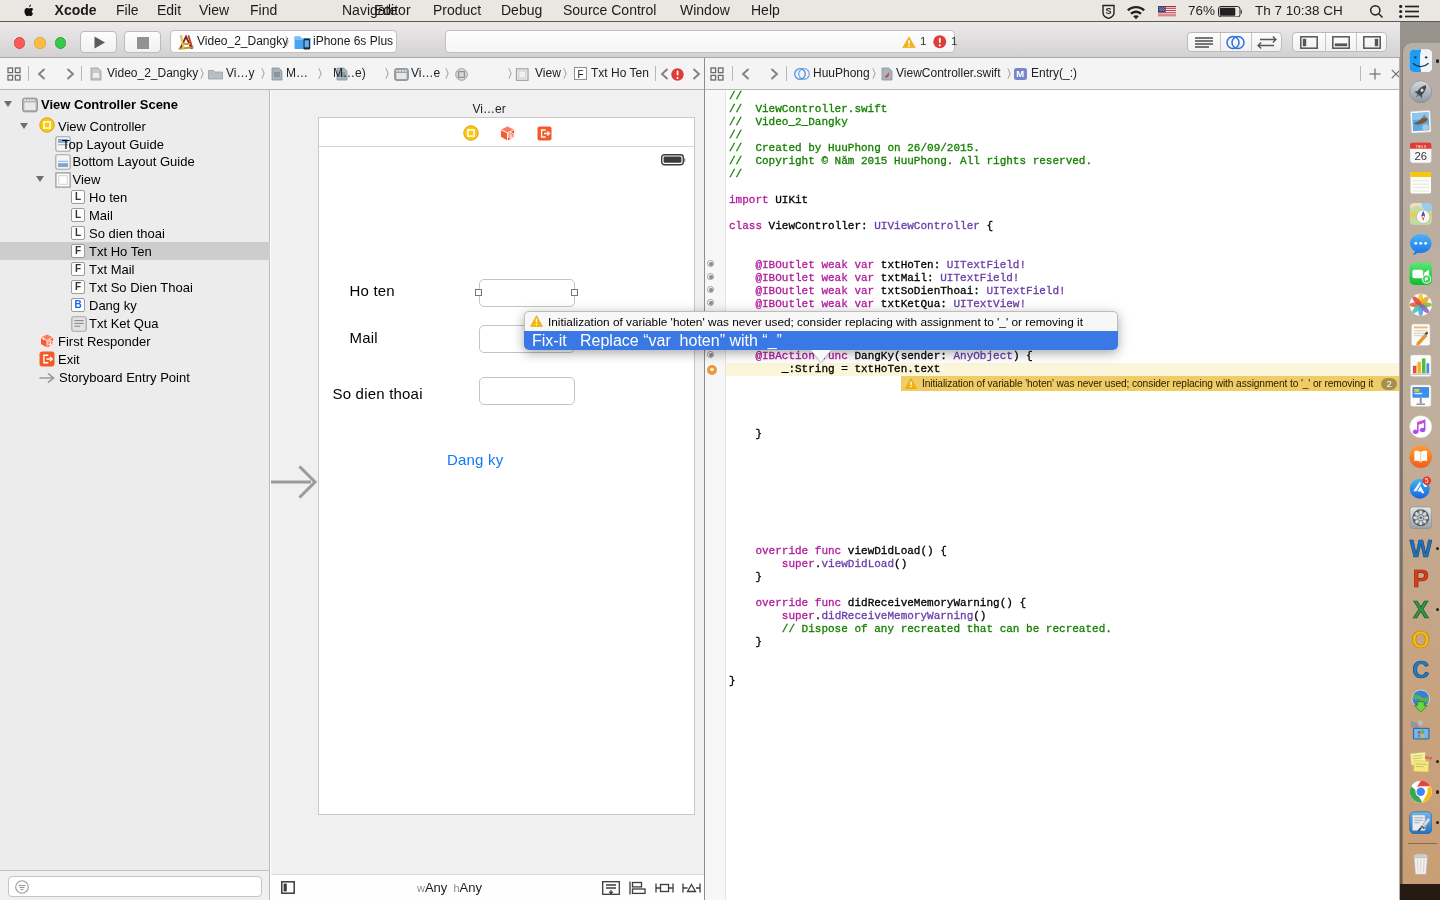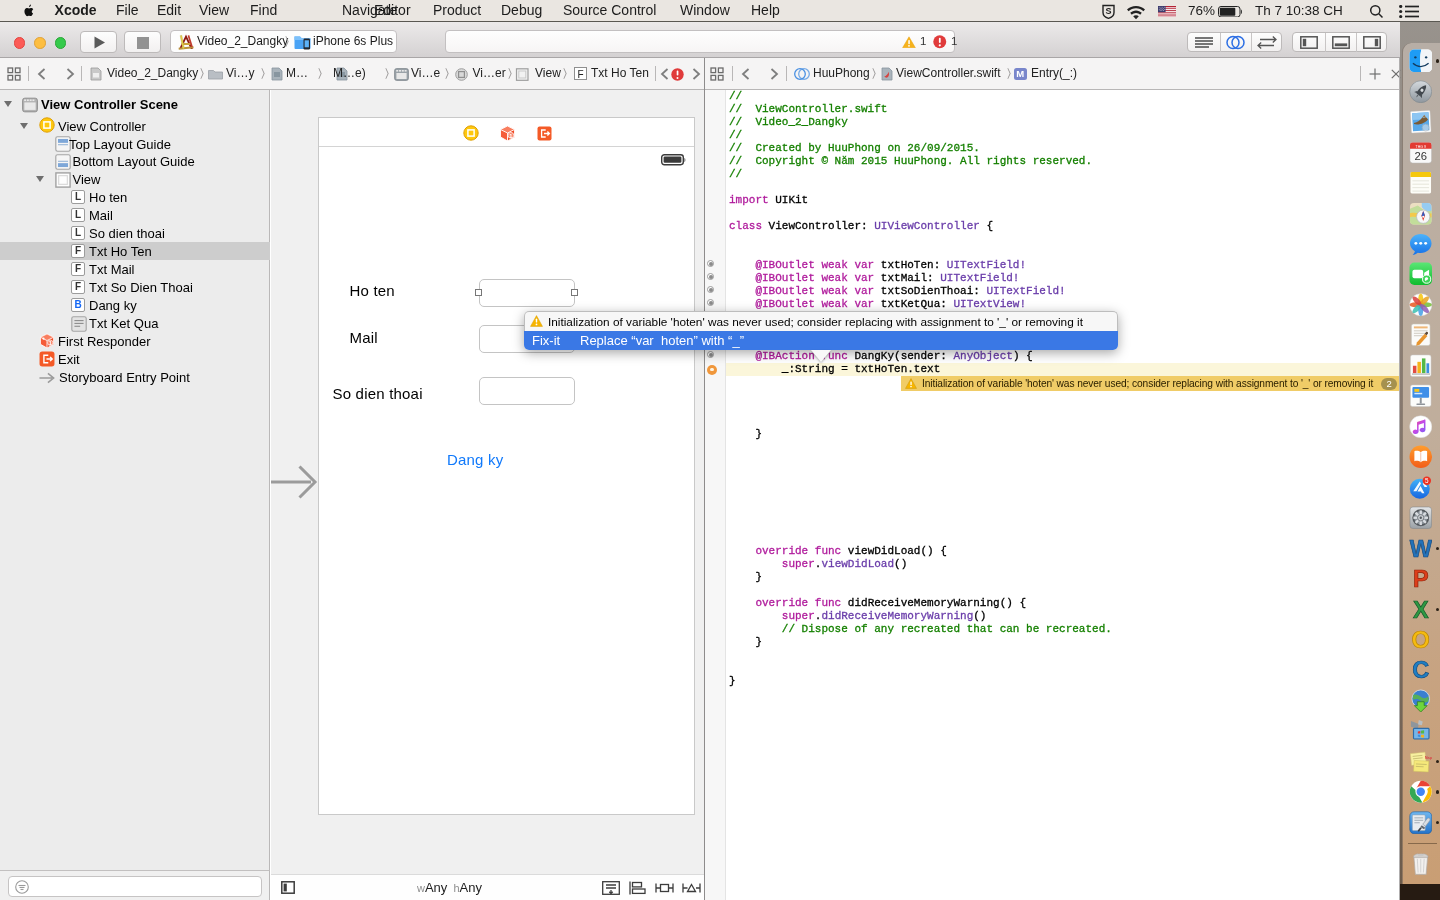--- a/index.html
+++ b/index.html
@@ -54,21 +54,21 @@
 #code .c { color:#158000; }
 .well { position:absolute; width:7px; height:7px; border:1.5px solid #9a9a9a; border-radius:50%; background:#fff; z-index:4; }
 .well i { position:absolute; left:1px; top:1px; width:4px; height:4px; border-radius:50%; background:#8b8b8b; }
 #warnline { left:726px; top:363px; width:674px; height:13px; background:#fbf6da; z-index:2; }
 #annot { left:901px; top:376px; width:499px; height:15px; background:#f0cc67; z-index:4; font-size:10.2px; color:#2b2000; line-height:15px; white-space:nowrap; letter-spacing:-0.1px; }
 #editorR { left:1399px; top:58px; width:1px; height:842px; background:#b0aeae; z-index:8; }
 
 
 #popup { left:524px; top:311px; width:594px; z-index:40; border-radius:5px; box-shadow:0 3px 12px rgba(0,0,0,0.35); }
 #popup .r1 { height:20px; background:#f7f7f7; border:1px solid #bdbdbd; border-bottom:none; border-radius:5px 5px 0 0; font-size:11.8px; color:#000; line-height:20px; white-space:nowrap; }
-#popup .r2 { height:19px; background:#3a78e5; border-radius:0 0 5px 5px; font-size:13px; color:#fff; line-height:19px; white-space:nowrap; }
+#popup .r2 { height:19px; background:#3a78e5; border-radius:0 0 5px 5px; font-size:16px; color:#fff; line-height:19px; white-space:nowrap; }
 #notch { position:absolute; left:287px; top:39px; width:0; height:0; border-left:10px solid transparent; border-right:10px solid transparent; border-top:12px solid #f9f9f9; filter:drop-shadow(0 1px 1px rgba(0,0,0,0.3)); }
 
 
 #deskstrip { left:1400px; top:22px; width:40px; height:878px; background:linear-gradient(#98938d,#8d8077 30%,#6b5a4a); z-index:1; }
 #dock { left:1401.5px; top:43px; width:38.5px; height:841px; background:linear-gradient(#b7aea6,#c0ae9c 45%,#c7a381 75%,#c99e74); border-left:1px solid rgba(100,90,80,0.55); border-top-left-radius:9px; z-index:2; }
 #dockbottom { left:1400px; top:884px; width:40px; height:16px; background:#261b12; z-index:3; }
 .dicon { position:absolute; left:6px; width:23.5px; height:23.5px; }
 .ddot { position:absolute; left:33px; width:3.5px; height:3.5px; border-radius:50%; background:#2c2218; }
 </style>
 </head>
@@ -291,21 +291,21 @@
       <rect x="7.8" y="2" width="2" height="1.6" fill="#e8e8e8"></rect>
       <rect x="10.6" y="2" width="2" height="1.6" fill="#e8e8e8"></rect>
       <rect x="2.4" y="5" width="10.2" height="6" fill="#e8e8e8"></rect>
     </svg>
   <div class="jt" style="left:411px;">Vi…e</div>
   <div class="jchev" style="left:445px;">〉</div>
   <svg style="position:absolute;left:454px;top:9.5px;" width="15" height="13" viewBox="0 0 15 13">
       <circle cx="7.5" cy="6.5" r="5.8" fill="#d9d9d9" stroke="#9e9e9e" stroke-width="1"></circle>
       <rect x="4.6" y="3.6" width="5.8" height="5.8" fill="none" stroke="#8f8f8f" stroke-width="1.2"></rect>
     </svg>
-  <div class="jt" style="left:472.5px;">Vi…er</div>
+  <div class="jt" style="left:472.5px;margin-top:36px;">Vi…er</div>
   <div class="jchev" style="left:508px;">〉</div>
   <svg style="position:absolute;left:515px;top:9.5px;" width="15" height="13" viewBox="0 0 15 13">
       <rect x="1.5" y="0.8" width="11.5" height="11.5" fill="#f2f2f2" stroke="#9e9e9e" stroke-width="1.2"></rect>
       <rect x="3.8" y="3" width="7" height="7" fill="none" stroke="#c9c9c9" stroke-width="1"></rect>
     </svg>
   <div class="jt" style="left:535px;">View</div>
   <div class="jchev" style="left:563px;">〉</div>
   <div style="position:absolute;left:574px;top:9px;width:13px;height:13px;background:#fff;border:1px solid #8f8f8f;font-size:10px;text-align:center;line-height:13px;color:#222;">F</div>
   <div class="jt" style="left:591px;">Txt Ho Ten</div>
   <div class="jsep" style="left:655px;"></div>
@@ -387,21 +387,21 @@
         <rect x="4.9" y="4.9" width="6.2" height="6.2" fill="none" stroke="#fff" stroke-width="1.5"></rect>
       </svg>
     <div class="txt" style="left:58px;">View Controller</div>
   </div>
   <div class="orow" style="top:44.5px;">
     <svg class="oicon" style="left:55px;top:1.5px;" width="14" height="14" viewBox="0 0 14 14">
         <rect x="0.7" y="0.7" width="12.6" height="12.6" rx="1.5" fill="#f5f5f5" stroke="#a5a5a5" stroke-width="1"></rect>
         <rect x="2.6" y="2.6" width="8.8" height="3.4" fill="#7ea7d8"></rect>
         <line x1="2.6" y1="7.6" x2="11.4" y2="7.6" stroke="#9cb8d8" stroke-width="1"></line>
       </svg>
-    <div class="txt" style="left:69px;">Top Layout Guide</div>
+    <div class="txt" style="left:62px;">Top Layout Guide</div>
   </div>
   <div class="orow" style="top:62.4px;">
     <svg class="oicon" style="left:55px;top:1.5px;" width="14" height="14" viewBox="0 0 14 14">
         <rect x="0.7" y="0.7" width="12.6" height="12.6" rx="1.5" fill="#f5f5f5" stroke="#a5a5a5" stroke-width="1"></rect>
         <rect x="2.6" y="8" width="8.8" height="3.4" fill="#7ea7d8"></rect>
         <line x1="2.6" y1="6.4" x2="11.4" y2="6.4" stroke="#9cb8d8" stroke-width="1"></line>
       </svg>
     <div class="txt" style="left:72.5px;">Bottom Layout Guide</div>
   </div>
   <div class="orow" style="top:80.3px;">

